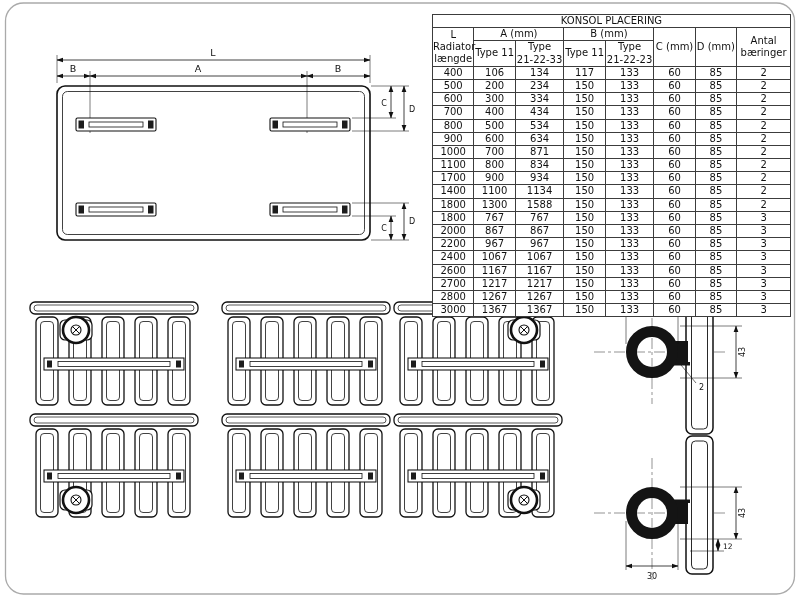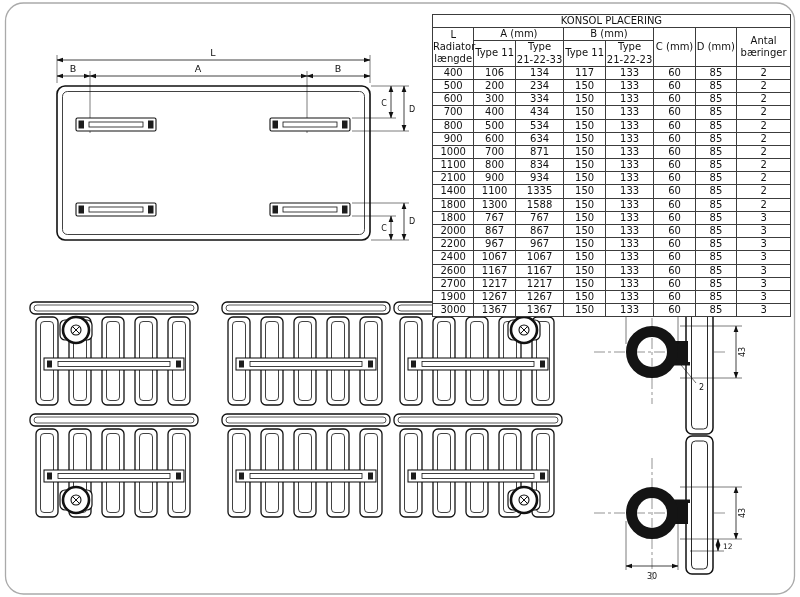--- a/index.html
+++ b/index.html
@@ -293,33 +293,33 @@
             <td>1100</td>
             <td>800</td>
             <td>834</td>
             <td>150</td>
             <td>133</td>
             <td>60</td>
             <td>85</td>
             <td>2</td>
           </tr>
           <tr>
-            <td>2100</td>
+            <td>1700</td>
             <td>900</td>
             <td>934</td>
             <td>150</td>
             <td>133</td>
             <td>60</td>
             <td>85</td>
             <td>2</td>
           </tr>
           <tr>
             <td>1400</td>
             <td>1100</td>
-            <td>1335</td>
+            <td>1134</td>
             <td>150</td>
             <td>133</td>
             <td>60</td>
             <td>85</td>
             <td>2</td>
           </tr>
           <tr>
             <td>1800</td>
             <td>1300</td>
             <td>1588</td>
@@ -383,21 +383,21 @@
             <td>2700</td>
             <td>1217</td>
             <td>1217</td>
             <td>150</td>
             <td>133</td>
             <td>60</td>
             <td>85</td>
             <td>3</td>
           </tr>
           <tr>
-            <td>1900</td>
+            <td>2800</td>
             <td>1267</td>
             <td>1267</td>
             <td>150</td>
             <td>133</td>
             <td>60</td>
             <td>85</td>
             <td>3</td>
           </tr>
           <tr>
             <td>3000</td>

